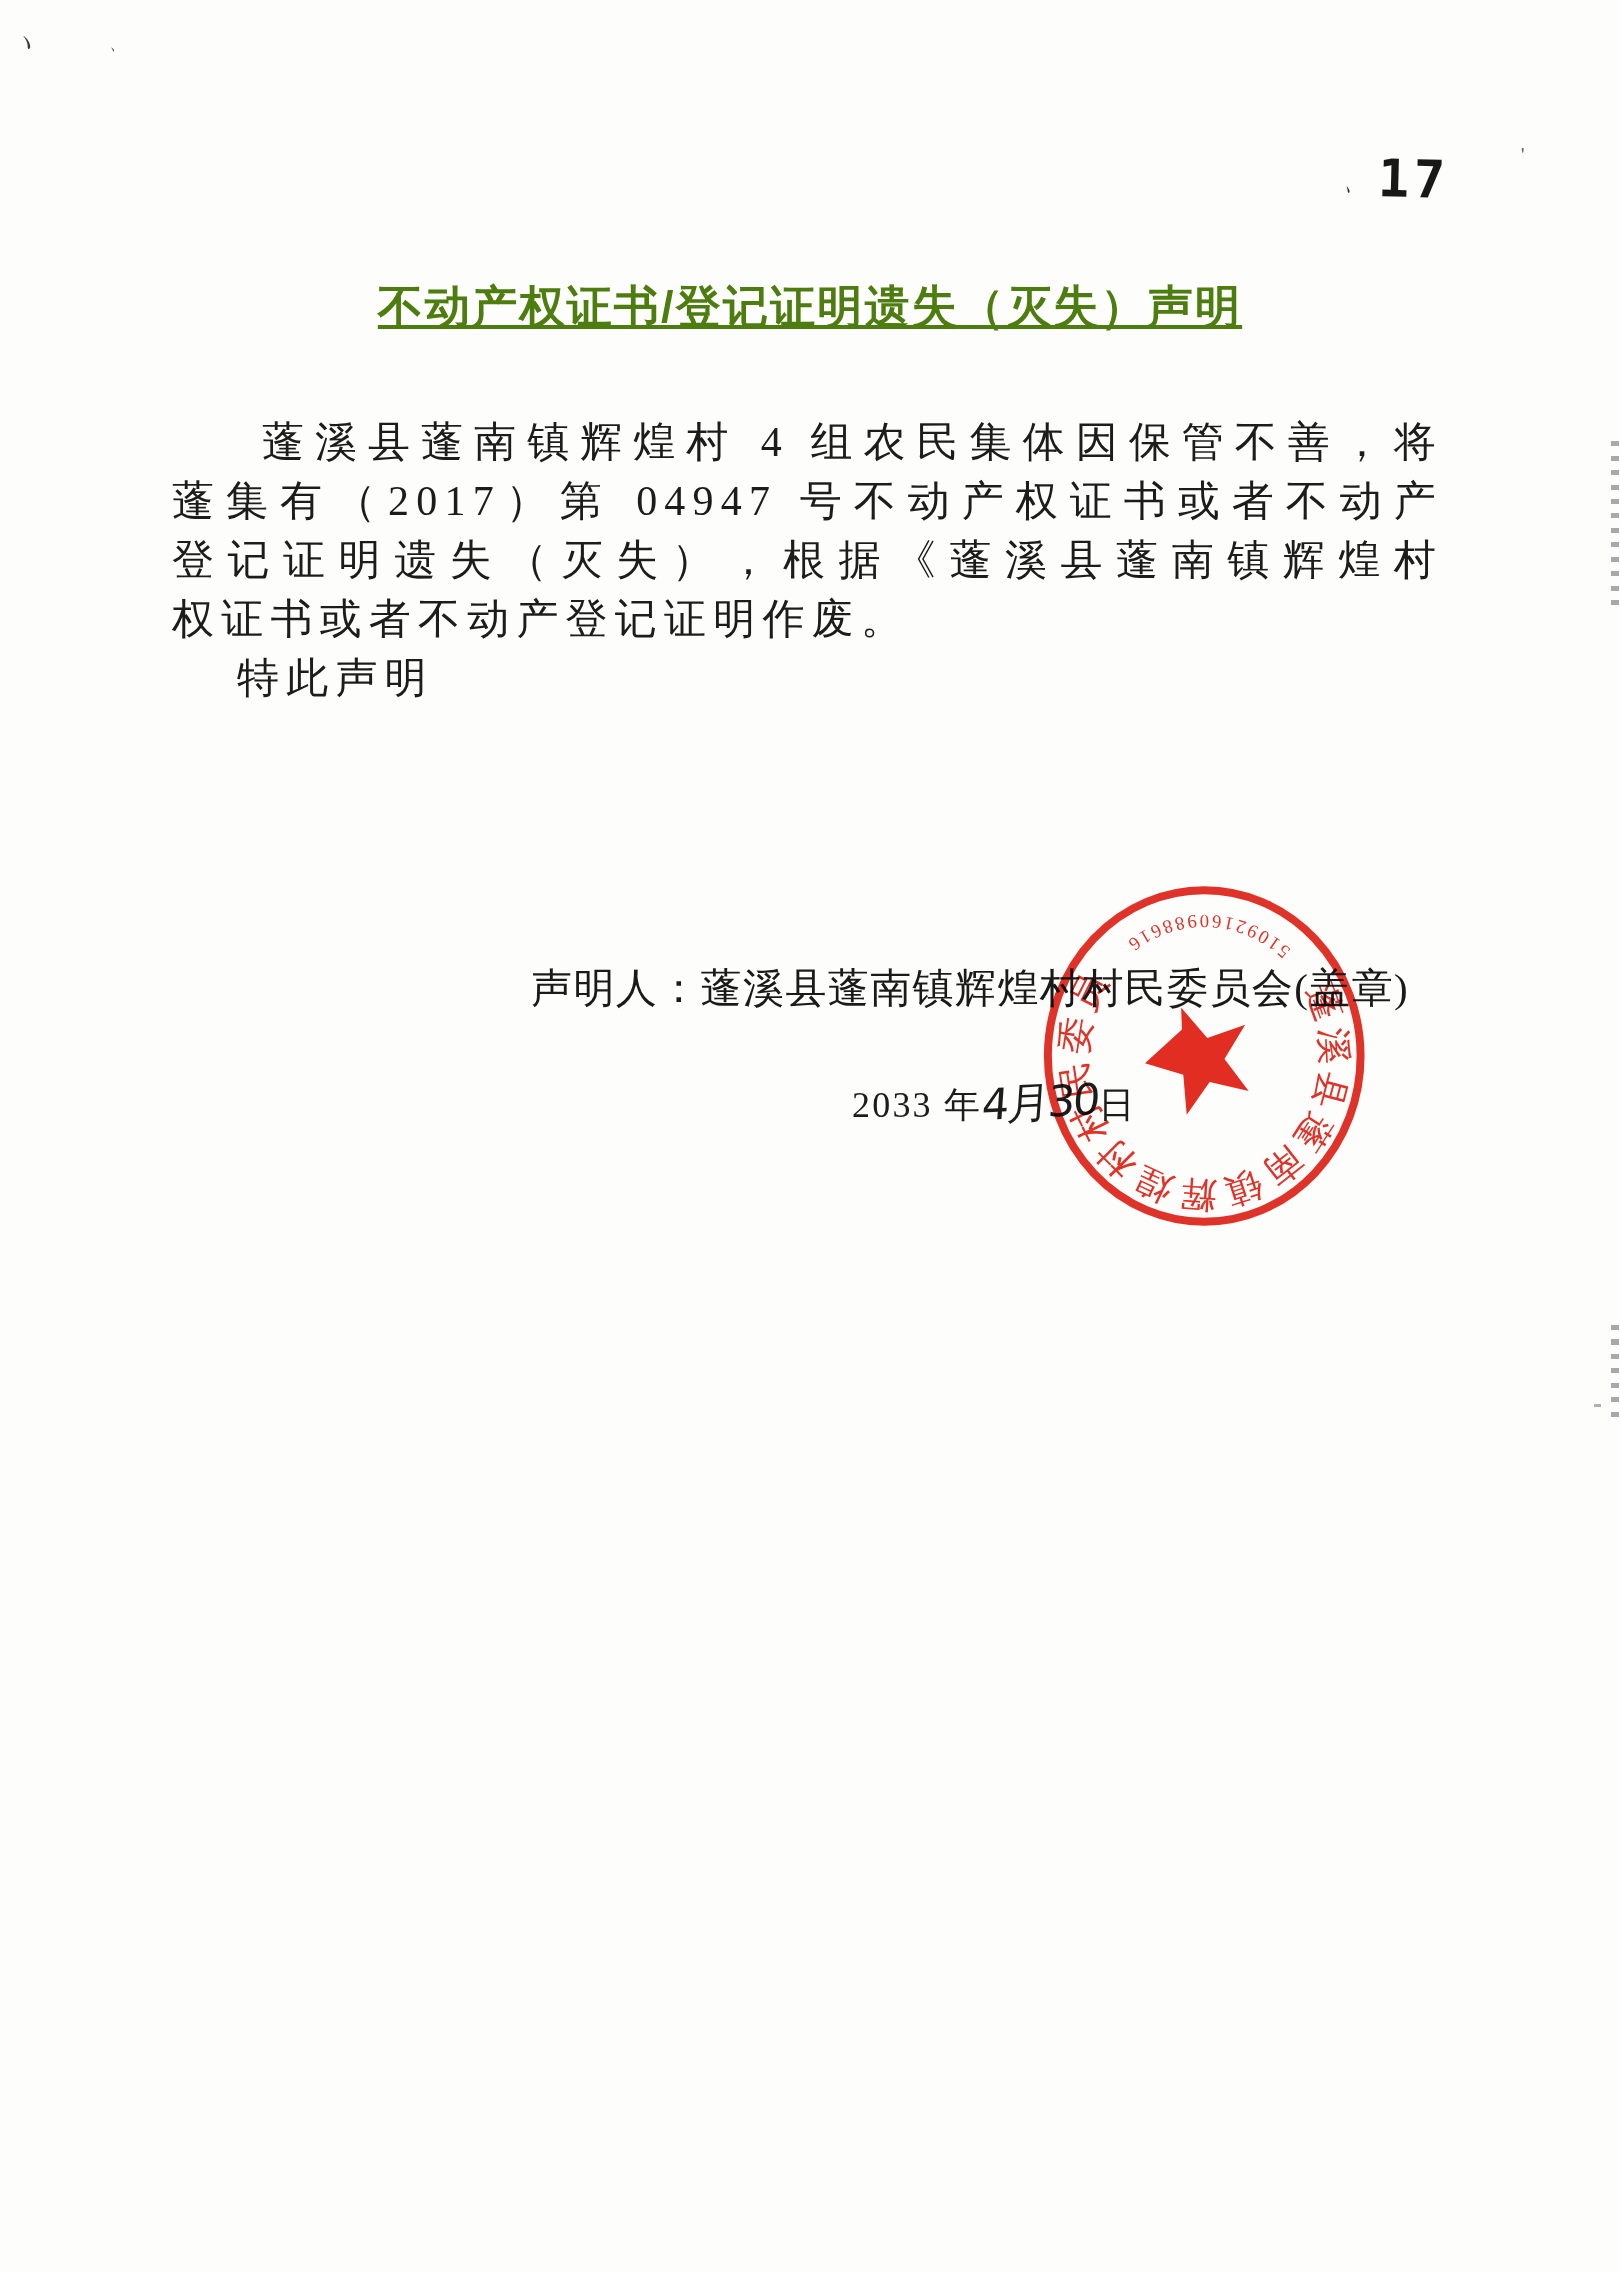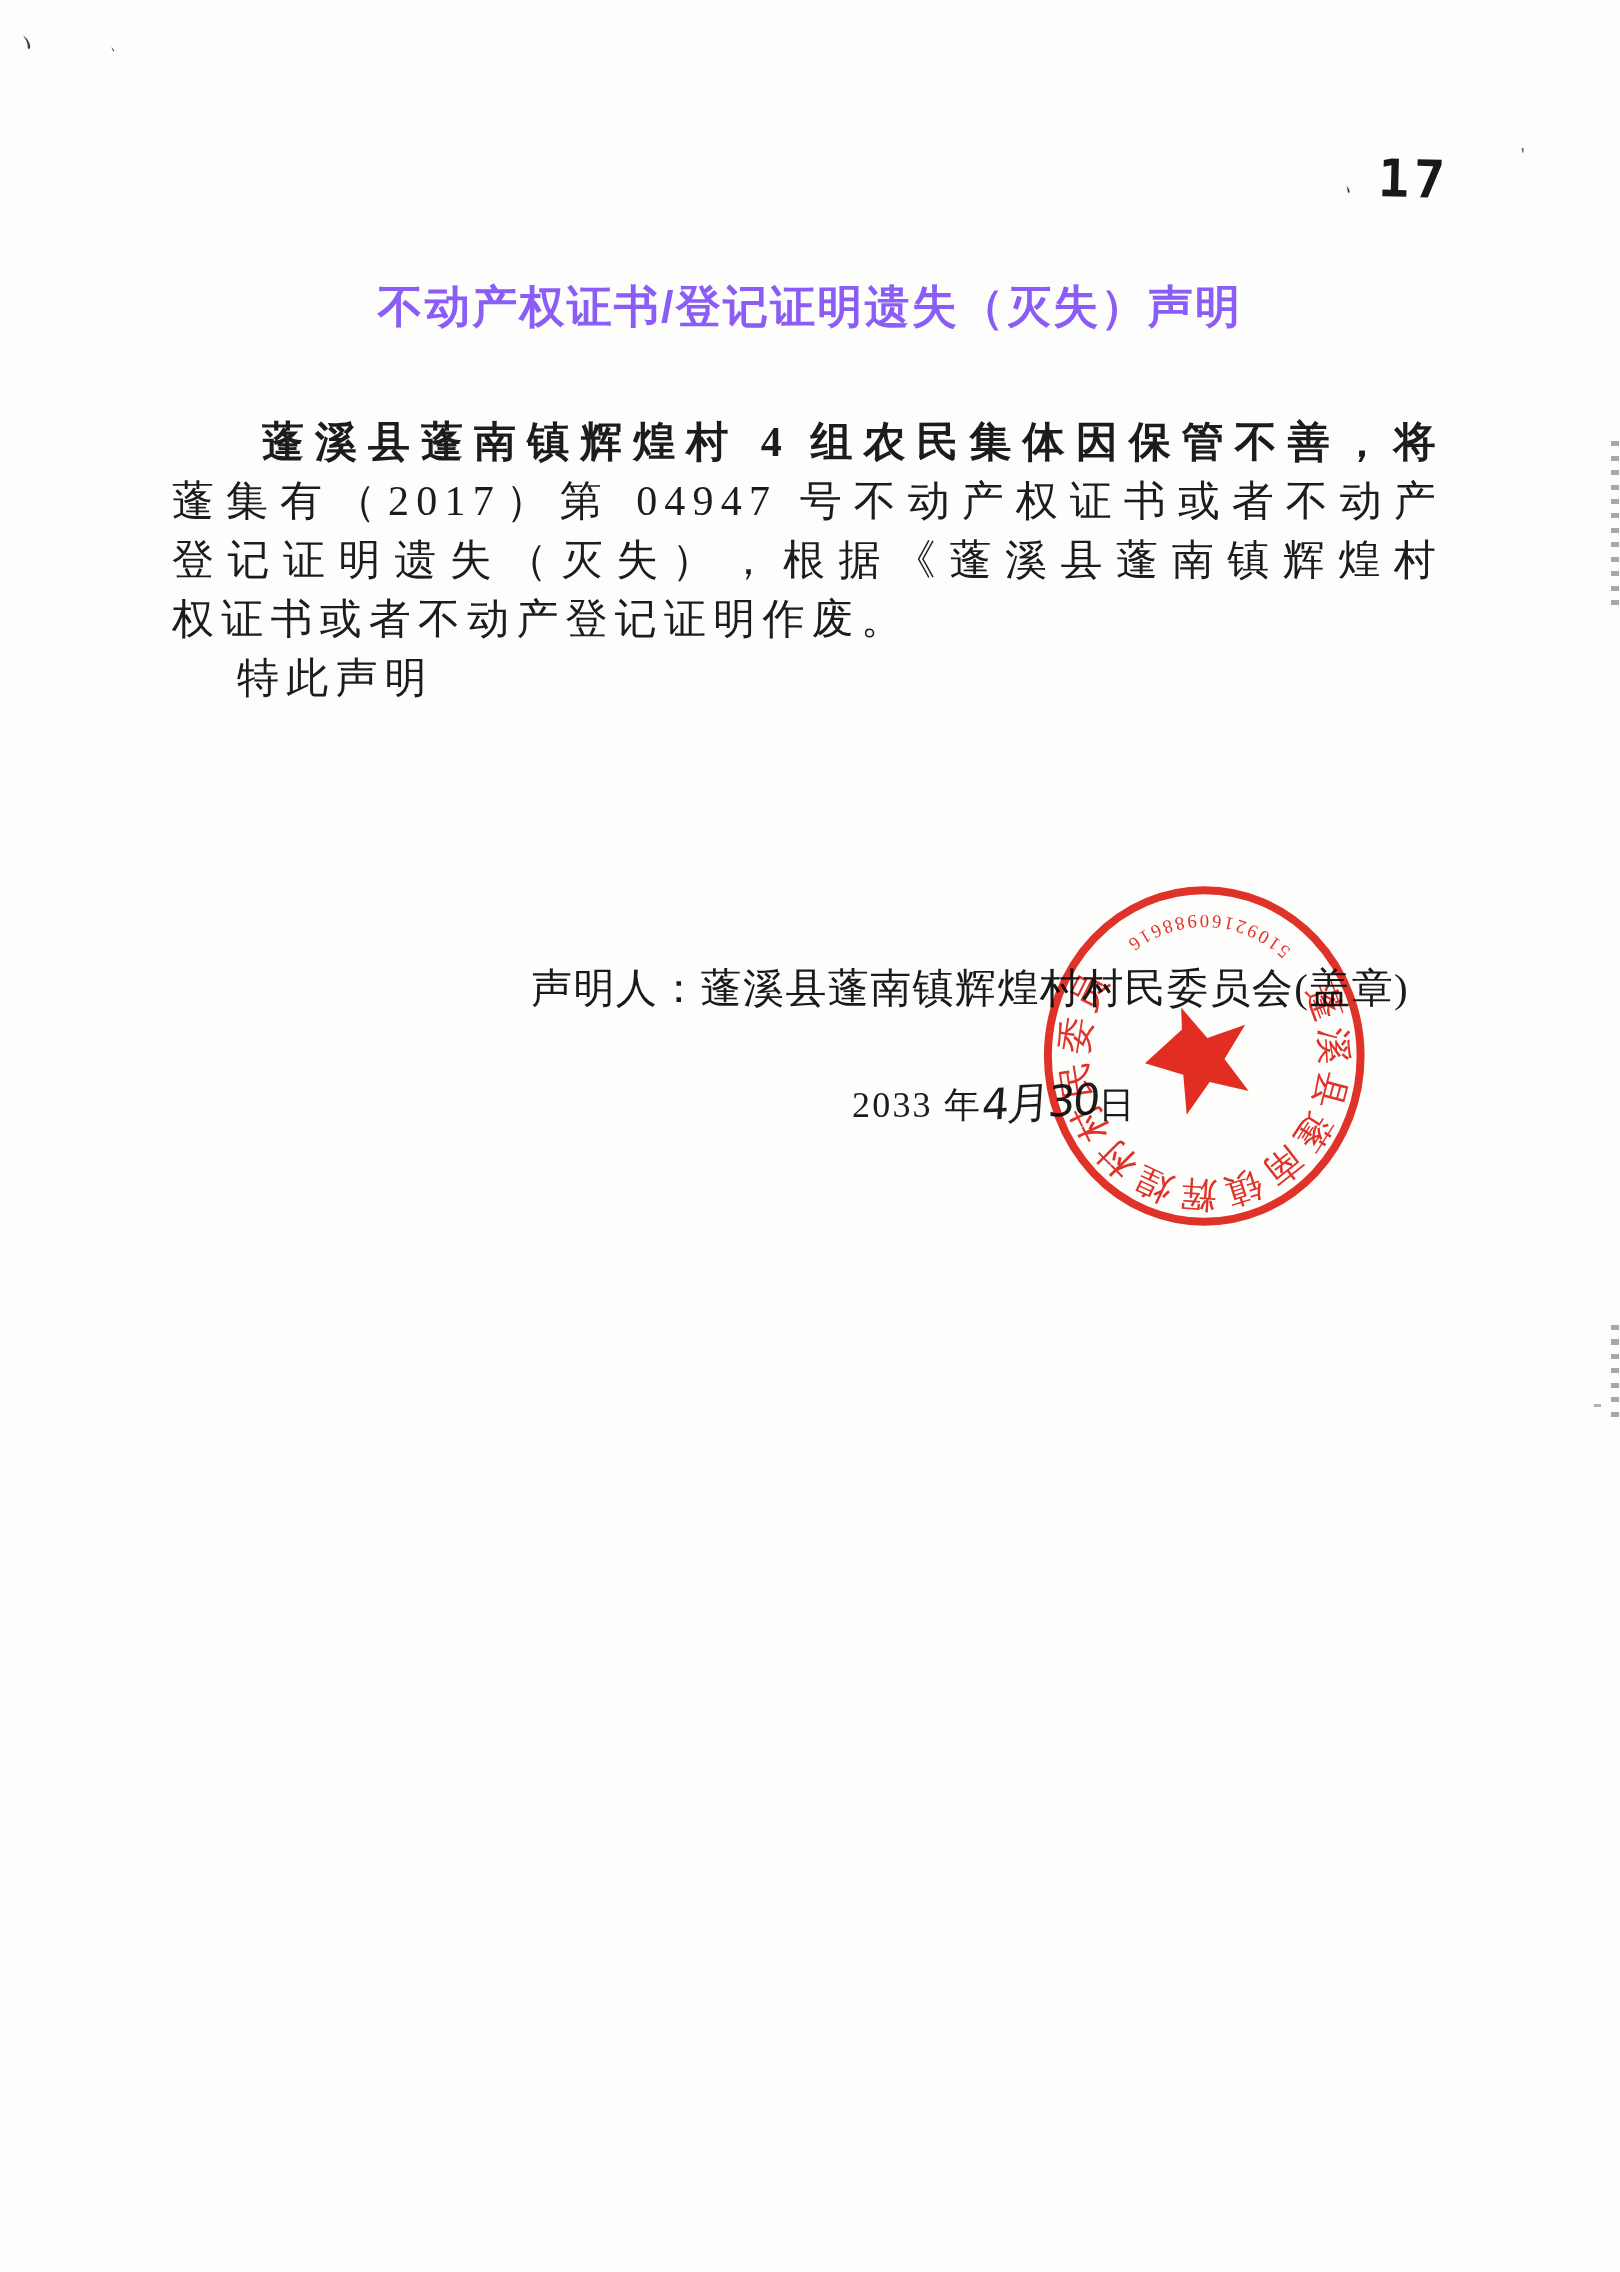--- a/index.html
+++ b/index.html
@@ -22,30 +22,31 @@
     position:absolute;left:1378px;top:149px;
     font-family:"DejaVu Sans Mono","DejaVu Sans",monospace;
     font-size:52px;font-weight:600;letter-spacing:4.3px;color:#181818;
     transform:rotate(1.5deg);
   }
   .title{
     position:absolute;left:0;top:281px;width:1620px;
     text-align:center;
     font-family:"Liberation Sans","DejaVu Sans",sans-serif;
     font-weight:bold;font-size:45px;line-height:52px;letter-spacing:2.2px;
-    color:#8b5cf6;
+    color:#4d7c0f;
+    text-decoration:underline;
   }
   .body-block{
     position:absolute;left:172px;top:413px;width:1271px;
     font-size:42px;line-height:59px;letter-spacing:7.2px;
     color:#1c1c1c;
   }
   .bline{height:59px;white-space:nowrap;}
   .bline.justify{white-space:normal;text-align:justify;text-align-last:justify;}
-  .bline.indent1{text-indent:90px;font-weight:bold;}
+  .bline.indent1{text-indent:90px;}
   .bline.indent2{text-indent:65px;}
   .signature{
     position:absolute;left:531px;top:961px;
     font-size:41px;letter-spacing:1.4px;white-space:nowrap;color:#1a1a1a;
   }
   .dateline{
     position:absolute;left:852px;top:1074px;
     font-size:36px;letter-spacing:2.2px;white-space:nowrap;color:#1c1c1c;
   }
   .dateline .hand{

